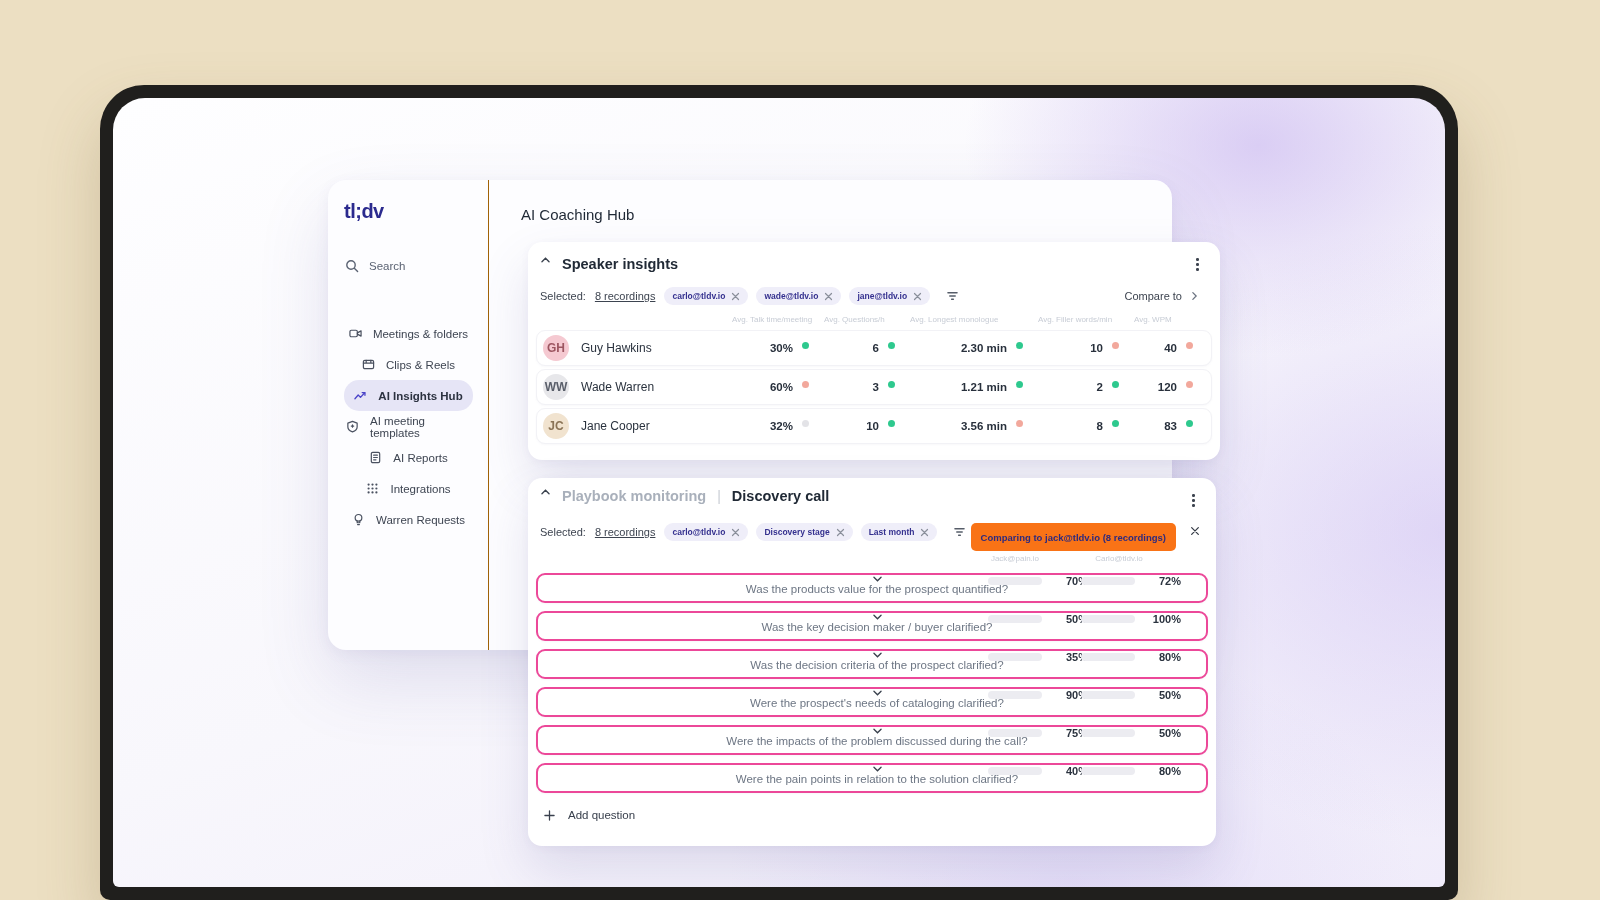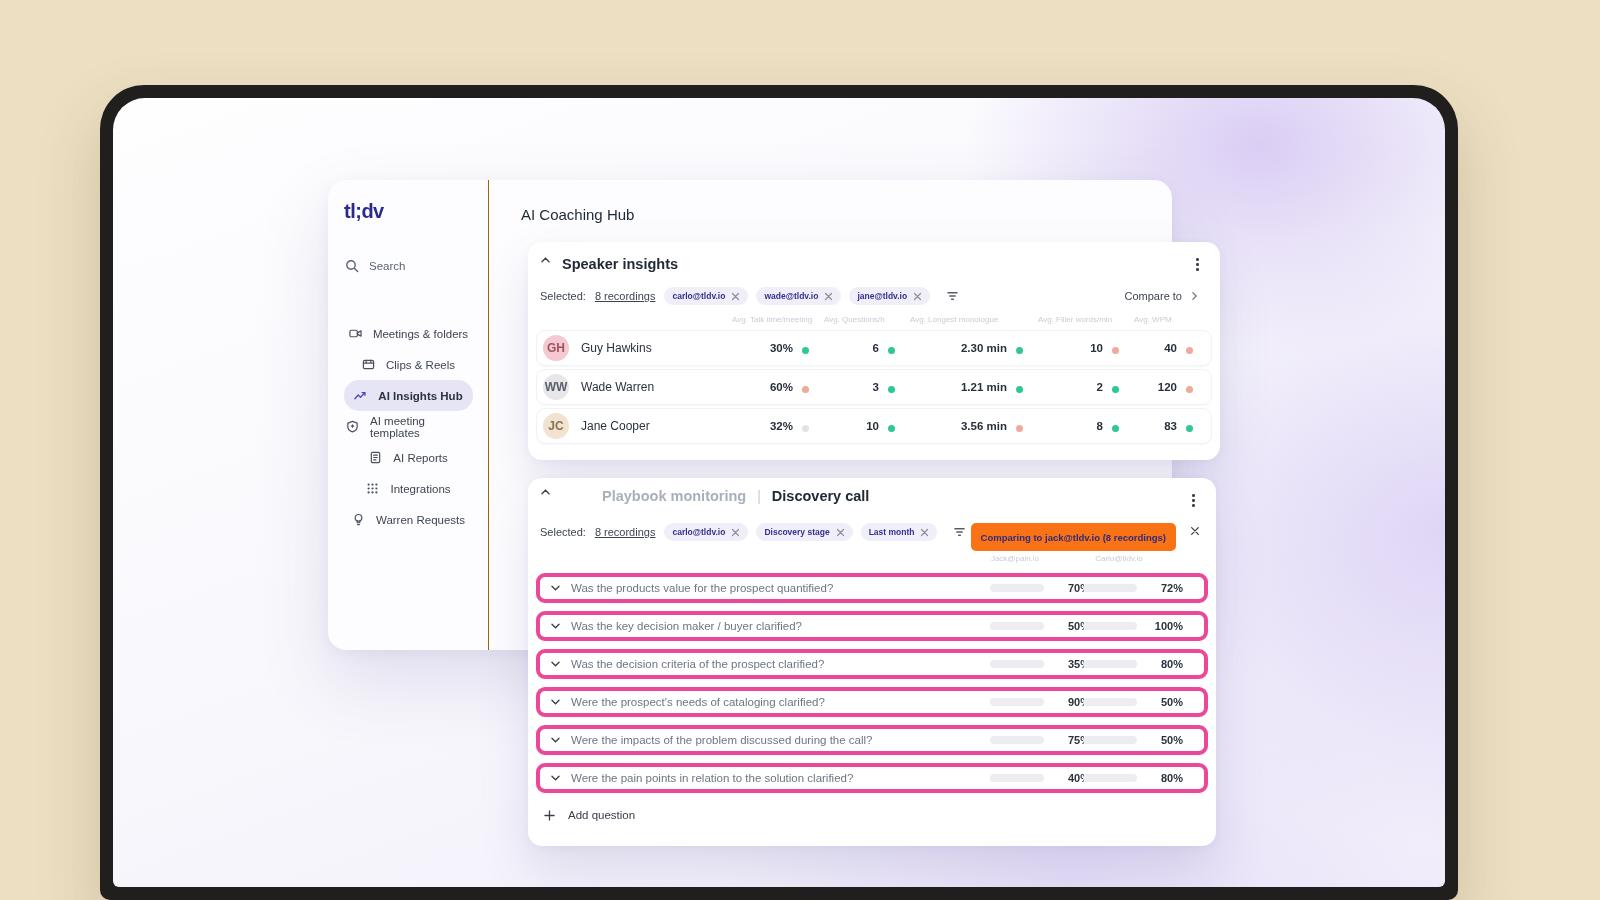--- a/index.html
+++ b/index.html
@@ -29,21 +29,21 @@
   .menu-item.active{background:#e6e5f6;color:#2c3240;font-weight:600;}
   .menu-item.active .ic{color:#4a43c8;}
   .page-title{position:absolute;left:193px;top:26px;font-size:15px;font-weight:500;color:#1f2835;}
   
   .card{position:absolute;background:#fff;border-radius:14px;
     box-shadow:0 24px 50px rgba(96,84,158,.16),0 2px 8px rgba(96,84,158,.06);}
   .card1{left:415px;top:144px;width:692px;height:218px;}
   .card2{left:415px;top:380px;width:688px;height:368px;}
   .c-head{position:absolute;left:12px;top:14px;display:flex;align-items:flex-start;gap:11px;height:20px;}
   .c-title{font-size:14.5px;font-weight:600;color:#212a36;}
-  .c-title-muted{font-size:14.5px;font-weight:600;color:#a9b0bb;margin-left:40px;}
+  .c-title-muted{font-size:14.5px;font-weight:600;color:#a9b0bb;}
   .c-pipe{font-size:14px;color:#c9cdd5;}
   .kebab{position:absolute;right:18px;top:13px;display:flex;flex-direction:column;gap:2.5px;
     padding:3px;cursor:pointer;}
   .kebab i{width:2.6px;height:2.6px;border-radius:50%;background:#3c434e;}
   .frow{position:absolute;left:12px;top:45px;height:18px;display:flex;align-items:center;gap:9px;
     font-size:11px;color:#3d4450;}
   .sel-label{font-weight:500;}
   .sel-link{text-decoration:underline;font-weight:500;cursor:pointer;}
   .chips{display:flex;align-items:center;gap:8px;}
   .chip{display:flex;align-items:center;gap:6px;height:18px;padding:0 8px;border-radius:9px;
@@ -57,32 +57,32 @@
   
   .sgrid{display:grid;grid-template-columns:44px 152px 92px 86px 128px 96px 74px;align-items:center;}
   .sc-head{position:absolute;left:8px;right:8px;top:71px;height:12px;}
   .sc-head span{font-size:8px;color:#c7ccd5;white-space:nowrap;}
   .srows{position:absolute;left:8px;right:8px;top:88px;display:flex;flex-direction:column;gap:3px;}
   .s-row{height:36px;background:#fff;border:1px solid #f2f2f6;border-radius:9px;box-sizing:border-box;
     box-shadow:0 1px 2px rgba(120,120,150,.05);}
   .avatar{width:26px;height:26px;border-radius:50%;margin-left:6px;display:flex;align-items:center;
     justify-content:center;font-size:12px;font-weight:700;}
   .s-name{font-size:12px;font-weight:500;color:#2a323e;}
-  .mcell{display:flex;align-items:flex-end;justify-content:flex-end;gap:9px;padding-right:16px;}
+  .mcell{display:flex;align-items:flex-start;justify-content:flex-end;gap:9px;padding-right:16px;}
   .mval{font-size:11.5px;font-weight:600;color:#28303c;}
   .dot{width:7px;height:7px;border-radius:50%;}
   
   .badge{position:absolute;right:40px;top:45px;height:20px;background:#f97316;border-radius:5px;
     display:flex;align-items:center;padding:4px 10px;font-size:9.5px;font-weight:700;color:#2e2a7e;}
   .badge-x{position:absolute;right:16px;top:48px;color:#353b46;cursor:pointer;}
   .pbl{position:absolute;font-size:8px;color:#c7ccd5;width:110px;text-align:center;top:76px;}
   .pbl1{left:432px;} .pbl2{left:536px;}
   .qrows{position:absolute;left:8px;right:8px;top:95px;display:flex;flex-direction:column;gap:8px;}
-  .q-row{position:relative;height:30px;background:#fff;border:4px solid #ec4899;border-radius:9px;
-    box-sizing:border-box;display:flex;align-items:center;box-shadow:0 1px 2px rgba(120,120,150,.05);}
+  .q-row{position:relative;height:30px;background:#fff;border:2px solid #ec4899;border-radius:9px;
+    box-sizing:border-box;display:flex;align-items:center;box-shadow:0 1px 2px rgba(120,120,150,.05);flex-direction:column;}
   .q-chev{margin-left:10px;color:#39414d;cursor:pointer;display:flex;}
   .q-text{margin-left:10px;font-size:11.5px;color:#6d7684;}
   .grp{position:absolute;display:flex;align-items:center;}
   .g1{left:450px;} .g2{left:543px;}
   .bar{width:54px;height:8px;border-radius:4px;background:#ececf1;overflow:hidden;}
   .fill{height:100%;border-radius:4px;}
   .pct{width:40px;margin-left:6px;text-align:right;font-size:11px;font-weight:600;color:#2b333f;}
   .addq{position:absolute;left:10px;top:324px;height:26px;display:flex;align-items:center;gap:13px;
     padding:0 6px;font-size:11.5px;font-weight:500;color:#39404d;cursor:pointer;}
   .addq .ic{color:#39404d;}

